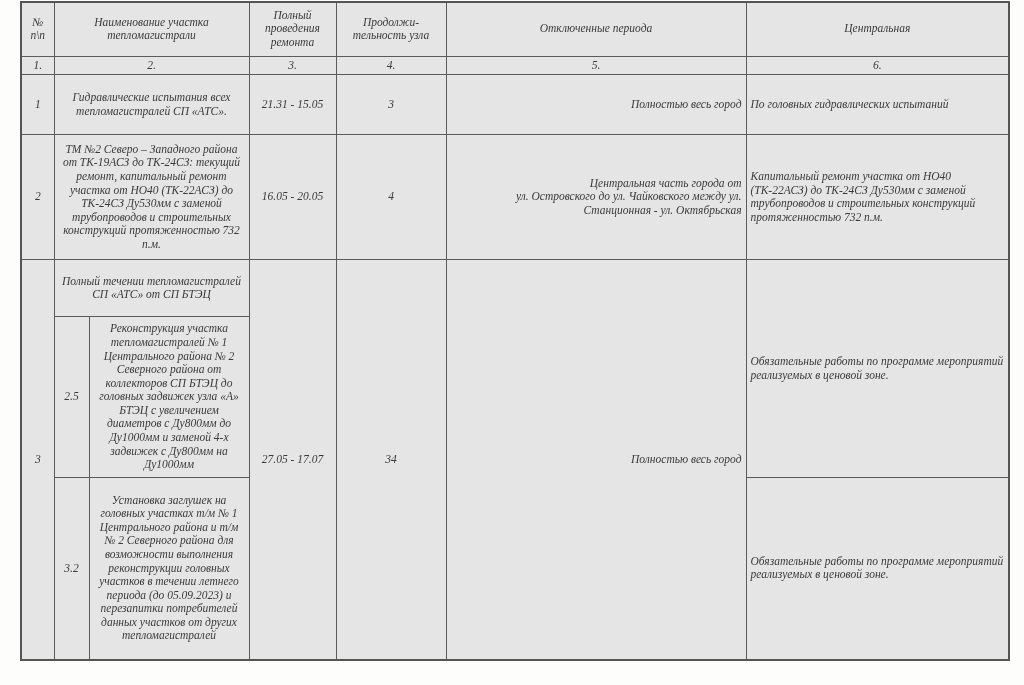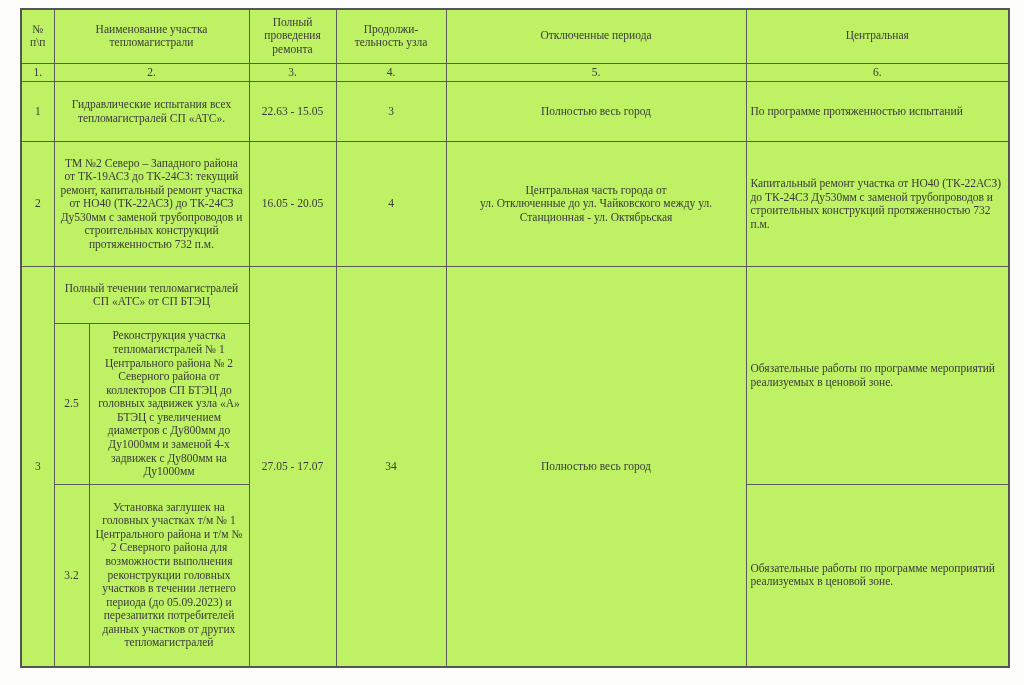--- a/index.html
+++ b/index.html
@@ -12,25 +12,26 @@
     width: 1024px;
     height: 685px;
     background: #fdfdfc;
     font-family: "Liberation Serif", "DejaVu Serif", serif;
     color: #3a3a3a;
     overflow: hidden;
   }
   table.schedule {
     position: absolute;
     left: 20px;
-    top: 8px;
+    top: 1px;
     width: 988px;
     border-collapse: collapse;
     table-layout: fixed;
-    background: #bef264;
+    background: #e5e5e5;
+    font-style: italic;
   }
   table.schedule td, table.schedule th {
     border: 1px solid #5b5b5b;
     font-weight: normal;
     font-size: 11.5px;
     line-height: 1.18;
     vertical-align: middle;
     padding: 2px 4px;
     word-wrap: break-word;
     color: #3a3a3a;
@@ -57,21 +58,21 @@
   .name-cell {
     padding: 4px 6px 4px 7px;
     text-align: center;
   }
   .note-cell {
     padding: 4px 8px;
     text-align: left;
   }
   .district-cell {
     padding: 4px 8px;
-    text-align: center;
+    text-align: right;
     white-space: pre-line;
   }
   .time-cell, .days-cell, .num-cell, .subnum-cell {
     text-align: center;
     font-size: 12px;
   }
 </style>
 </head>
 <body>
 
@@ -102,33 +103,33 @@
       <td colspan="2">2.</td>
       <td>3.</td>
       <td>4.</td>
       <td>5.</td>
       <td>6.</td>
     </tr>
 
     <tr style="height:60px">
       <td class="num-cell">1</td>
       <td colspan="2" class="name-cell bold-cell">Гидравлические испытания всех тепломагистралей СП «АТС».</td>
-      <td class="time-cell">22.63 - 15.05</td>
+      <td class="time-cell">21.31 - 15.05</td>
       <td class="days-cell">3</td>
       <td class="district-cell">Полностью весь город</td>
-      <td class="note-cell">По программе протяженностью испытаний</td>
+      <td class="note-cell">По головных гидравлических испытаний</td>
     </tr>
 
     <tr style="height:125px">
       <td class="num-cell">2</td>
       <td colspan="2" class="name-cell v-top">ТМ №2 Северо – Западного района от ТК-19АСЗ до ТК-24СЗ: текущий ремонт, капитальный ремонт участка от НО40 (ТК-22АСЗ) до ТК-24СЗ Ду530мм с заменой трубопроводов и строительных конструкций протяженностью 732 п.м.</td>
       <td class="time-cell">16.05 - 20.05</td>
       <td class="days-cell">4</td>
       <td class="district-cell">Центральная часть города от
-ул.  Отключенные  до ул. Чайковского между  ул. Станционная - ул. Октябрьская</td>
+ул.  Островского  до ул. Чайковского между  ул. Станционная - ул. Октябрьская</td>
       <td class="note-cell">Капитальный ремонт участка от НО40 (ТК-22АСЗ) до ТК-24СЗ Ду530мм с заменой трубопроводов и строительных конструкций протяженностью 732 п.м.</td>
     </tr>
 
     <tr style="height:57px">
       <td class="num-cell" rowspan="3">3</td>
       <td colspan="2" class="name-cell bold-cell v-top">Полный течении тепломагистралей СП «АТС» от СП БТЭЦ</td>
       <td class="time-cell" rowspan="3">27.05 - 17.07</td>
       <td class="days-cell" rowspan="3">34</td>
       <td class="district-cell" rowspan="3">Полностью весь город</td>
       <td class="note-cell" rowspan="2">Обязательные работы по программе мероприятий реализуемых в ценовой зоне.</td>

